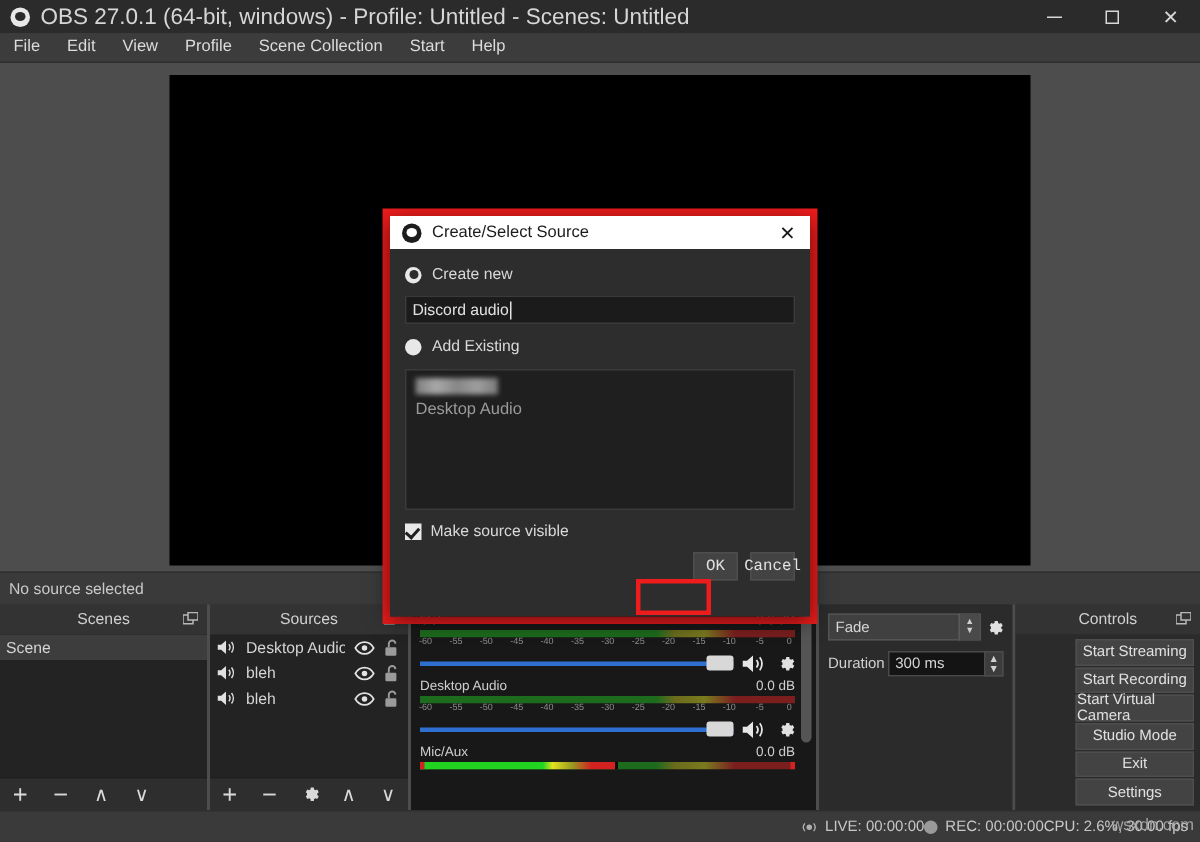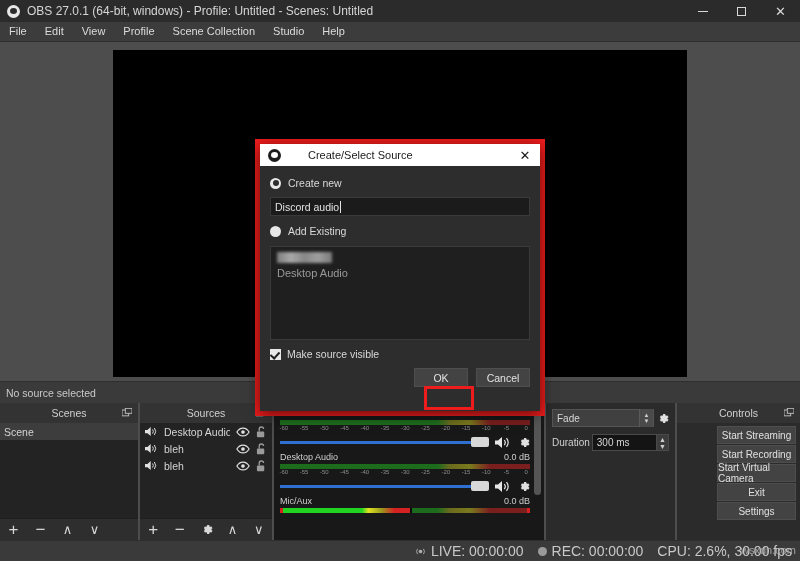--- a/index.html
+++ b/index.html
@@ -17,21 +17,21 @@
     background: #2b2b2b; display: flex; align-items: center;
   }
   .tb-logo {
     width: 13px; height: 13px; margin-left: 7px; margin-right: 7px;
     border-radius: 50%; background: #e8e8e8; position: relative; flex: 0 0 auto;
   }
   .tb-logo::after {
     content: ""; position: absolute; left: 3px; top: 3.5px;
     width: 7px; height: 6px; border-radius: 50%; background: #2b2b2b;
   }
-  .tb-title { color: #d6d6d6; font-size: 12px; white-space: nowrap; }
+  .tb-title { color: #d6d6d6; font-size: 15px; white-space: nowrap; }
   .tb-btns { position: absolute; right: 0; top: 0; height: 22px; display: flex; }
   .tb-btn {
     width: 39px; height: 22px; display: flex; align-items: center; justify-content: center;
     color: #d8d8d8; font-size: 11px;
   }
   .glyph-min { width: 10px; height: 1px; background: #d8d8d8; }
   .glyph-max { width: 9px; height: 9px; border: 1px solid #d8d8d8; }
   .glyph-close { font-size: 13px; line-height: 1; }
 
   
@@ -183,21 +183,21 @@
   .ctrl-body { background: #2b2b2b; padding: 3px 4px; display: flex; flex-direction: column; gap: 1px; }
   .ctrl-btn {
     height: 18px; background: #434343; border: 1px solid #4e4e4e;
     color: #e0e0e0; font-size: 10px; display: flex; align-items: center; justify-content: center; margin-left: 36px;
   }
 
   
   .statusbar {
     position: absolute; left: 0; top: 540px; width: 800px; height: 21px;
     background: #3a3a3a; display: flex; align-items: center; justify-content: flex-end;
-    gap: 14px; padding-right: 8px; color: #c8c8c8; font-size: 14px;
+    padding-right: 8px; color: #c8c8c8; font-size: 10px;
     border-top: 1px solid #2e2e2e;
   }
   .st-group { display: flex; align-items: center; gap: 5px; }
   .st-dot-live { width: 11px; height: 11px; flex: 0 0 auto; }
   .st-dot-rec { width: 9px; height: 9px; border-radius: 50%; background: #9a9a9a; flex: 0 0 auto; }
   .watermark {
     position: absolute; right: 4px; top: 4px; color: #b4b4b4; font-size: 11px;
     opacity: .85; pointer-events: none;
   }
 
@@ -216,21 +216,21 @@
     flex: 0 0 auto; position: relative;
   }
   .dlg-logo {
     width: 13px; height: 13px; margin-left: 8px; margin-right: 7px; flex: 0 0 auto;
     border-radius: 50%; background: #1d1d1d; position: relative;
   }
   .dlg-logo::after {
     content: ""; position: absolute; left: 3px; top: 3.5px;
     width: 7px; height: 6px; border-radius: 50%; background: #ffffff;
   }
-  .dlg-title-text { color: #1a1a1a; font-size: 11px; margin-left: 20px; }
+  .dlg-title-text { color: #1a1a1a; font-size: 11px; }
   .dlg-close {
     position: absolute; right: 0; top: 0; width: 30px; height: 22px;
     display: flex; align-items: center; justify-content: center;
     color: #1a1a1a; font-size: 13px;
   }
   .dlg-body { flex: 1 1 auto; padding: 9px 10px 24px 10px; display: flex; flex-direction: column; }
 
   .radio-row { display: flex; align-items: center; gap: 7px; height: 16px; }
   .radio {
     width: 11px; height: 11px; border-radius: 50%; background: #e8e8e8;
@@ -265,22 +265,22 @@
   .chk {
     width: 11px; height: 11px; background: #e8e8e8; position: relative; flex: 0 0 auto;
   }
   .chk.on::after {
     content: ""; position: absolute; left: 2px; top: 1px; width: 4px; height: 7px;
     border: solid #1f1f1f; border-width: 0 2px 2px 0; transform: rotate(42deg);
   }
   .chk-label { color: #d9d9d9; font-size: 10.5px; }
   .btn-row { display: flex; justify-content: flex-end; gap: 8px; margin-top: 8px; }
   .dlg-btn {
-    width: 54px; height: 19px; background: #434343; border: 1px solid #4e4e4e;
-    color: #e2e2e2; font-size: 10.5px; display: flex; align-items: center; justify-content: center;
+    width: 30px; height: 19px; background: #434343; border: 1px solid #4e4e4e;
+    color: #e2e2e2; font-size: 10.5px; display: flex; align-items: center; justify-content: center; font-family: Liberation Mono, monospace;
   }
   .ok-annot {
     position: absolute; left: 424px; top: 386px; width: 50px; height: 24px;
     border: 3px solid #ee1c1c; pointer-events: none;
   }
 </style>
 </head>
 <body>
 
 <div id="app">
@@ -300,21 +300,21 @@
         </div>
     </div>
   </div>
 
   <div class="menubar">
     <div class="menu-item">File</div>
     <div class="menu-item">Edit</div>
     <div class="menu-item">View</div>
     <div class="menu-item">Profile</div>
     <div class="menu-item">Scene Collection</div>
-    <div class="menu-item">Studio</div>
+    <div class="menu-item">Start</div>
     <div class="menu-item">Help</div>
   </div>
 
   <div class="preview-wrap">
     <div class="preview-canvas"></div>
   </div>
 
   <div class="source-strip">
     <div class="no-source">No source selected</div>
     <div class="strip-sep"></div>
@@ -568,20 +568,21 @@
         <span>Controls</span>
         <svg class="dock-float" viewBox="0 0 12 10">
           <rect x="0" y="2" width="8" height="7" fill="none" stroke="#b9b9b9" stroke-width="1.2"></rect>
           <rect x="4" y="0" width="8" height="6" fill="#333" stroke="#b9b9b9" stroke-width="1.2"></rect>
         </svg>
       </div>
       <div class="dock-body ctrl-body">
         <div class="ctrl-btn">Start Streaming</div>
         <div class="ctrl-btn">Start Recording</div>
         <div class="ctrl-btn">Start Virtual Camera</div>
+        <div class="ctrl-btn">Studio Mode</div>
         <div class="ctrl-btn">Exit</div>
         <div class="ctrl-btn">Settings</div>
       </div>
     </div>
 
   </div>
 
   <div class="statusbar">
     <div class="st-group">
       <svg class="st-dot-live" viewBox="0 0 12 12">

